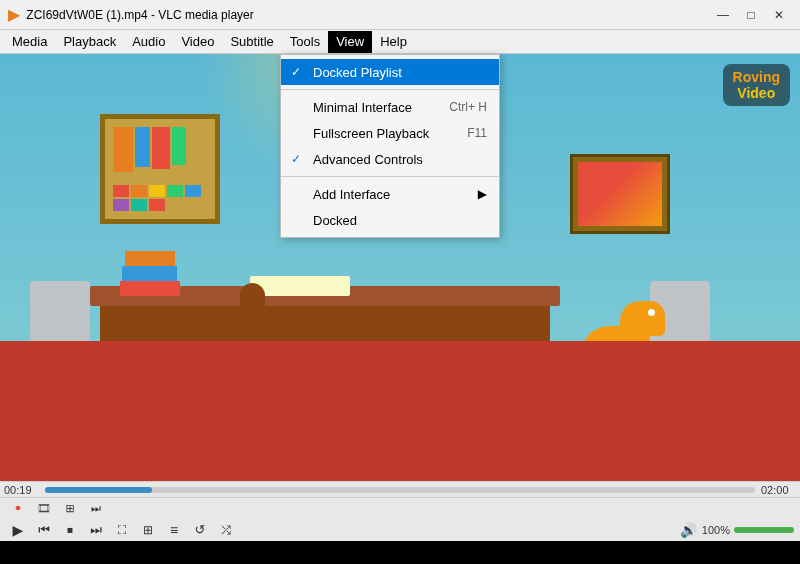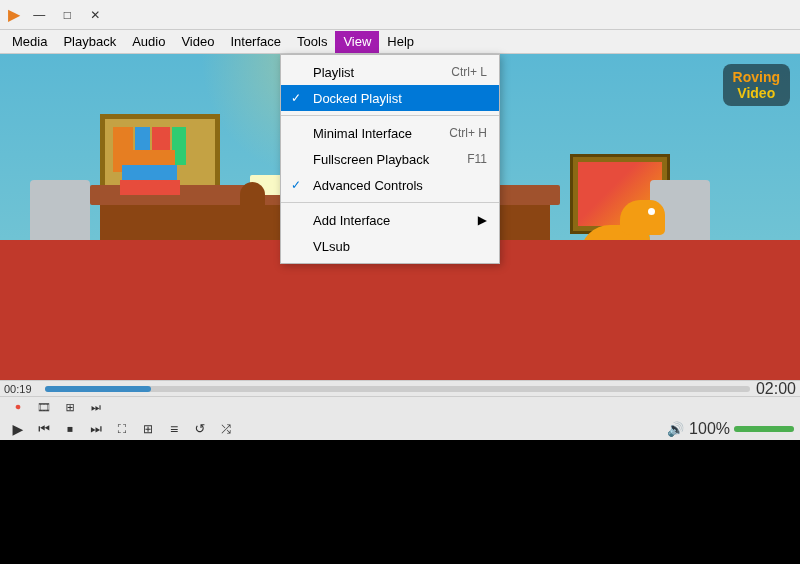--- a/index.html
+++ b/index.html
@@ -57,21 +57,21 @@
     }
     .menu-item {
       padding: 2px 8px;
       cursor: pointer;
       color: #000;
       font-size: 13px;
       height: 22px;
       display: flex;
       align-items: center;
     }
-    .menu-item:hover, .menu-item.active { background: #a21caf; color: #fff; }
+    .menu-item:hover, .menu-item.active { background: #000000; color: #fff; }
 
     
     #view-dropdown {
       position: absolute;
       top: 24px;
       left: 280px;
       background: #f5f5f5;
       border: 1px solid #bbb;
       box-shadow: 2px 2px 8px rgba(0,0,0,0.25);
       min-width: 220px;
@@ -111,21 +111,21 @@
     .dropdown-item.highlighted {
       background: #0078d7;
       color: #fff;
     }
     .dropdown-item.highlighted .checkmark { color: #fff; }
 
     
     #video-area {
       position: relative;
       width: 800px;
-      height: 326px;
+      height: 427px;
       background: #701a75;
       overflow: hidden;
     }
 
     
     .bg-floor {
       position: absolute;
       bottom: 0;
       width: 100%;
       height: 140px;
@@ -374,21 +374,21 @@
       overflow: visible;
       position: relative;
     }
     #progress-fill {
       height: 100%;
       background: #3b8bc4;
       border-radius: 3px;
       width: 15%;
     }
     #time-end {
-      font-size: 16px;
+      font-size: 11px;
       color: #333;
       min-width: 35px;
       text-align: left;
     }
 
     
     #bottom-controls {
       width: 800px;
       height: 44px;
       background: #e8e8e8;
@@ -425,21 +425,21 @@
     }
 
     
     #volume-area {
       margin-left: auto;
       display: flex;
       align-items: center;
       gap: 4px;
     }
     #volume-label {
-      font-size: 16px;
+      font-size: 11px;
       color: #333;
     }
     #volume-bar {
       width: 60px;
       height: 6px;
       background: #ccc;
       border-radius: 3px;
       position: relative;
     }
     #volume-fill {
@@ -450,44 +450,40 @@
     }
 
     
     .icon-record { color: #e74c3c; font-size: 10px; }
   </style>
 </head>
 <body>
 
 <div id="title-bar">
   <span style="color:#e67e22; font-size:16px; margin-right:6px;">▶</span>
+  <span class="title-text">ZCI69dVtW0E (1).mp4 - VLC media player</span>
   <div class="window-controls">
     <button class="window-btn">—</button>
     <button class="window-btn">□</button>
     <button class="window-btn close">✕</button>
   </div>
 </div>
 
 <div id="menu-bar">
   <div class="menu-item">Media</div>
   <div class="menu-item">Playback</div>
   <div class="menu-item">Audio</div>
   <div class="menu-item">Video</div>
-  <div class="menu-item">Interface</div>
+  <div class="menu-item">Subtitle</div>
   <div class="menu-item">Tools</div>
   <div class="menu-item active">View</div>
   <div class="menu-item">Help</div>
 
   <div id="view-dropdown">
 
-    <div class="dropdown-item">
-      <span class="checkmark"></span>
-      <span>Playlist</span>
-      <span class="shortcut">Ctrl+ L</span>
-    </div>
 
     <div class="dropdown-item highlighted">
       <span class="checkmark">✓</span>
       <span>Docked Playlist</span>
     </div>
 
     <div class="dropdown-separator"></div>
 
     <div class="dropdown-item">
       <span class="checkmark"></span>
@@ -509,21 +505,21 @@
     <div class="dropdown-separator"></div>
 
     <div class="dropdown-item">
       <span class="checkmark"></span>
       <span>Add Interface</span>
       <span class="arrow">▶</span>
     </div>
 
     <div class="dropdown-item">
       <span class="checkmark"></span>
-      <span>VLsub</span>
+      <span>Docked</span>
     </div>
   </div>
 </div>
 
 <div id="video-area">
   <div class="bg-wall"></div>
   <div class="lamp-shadow"></div>
 
   <div class="shelf">
     <div class="shelf-inner">

